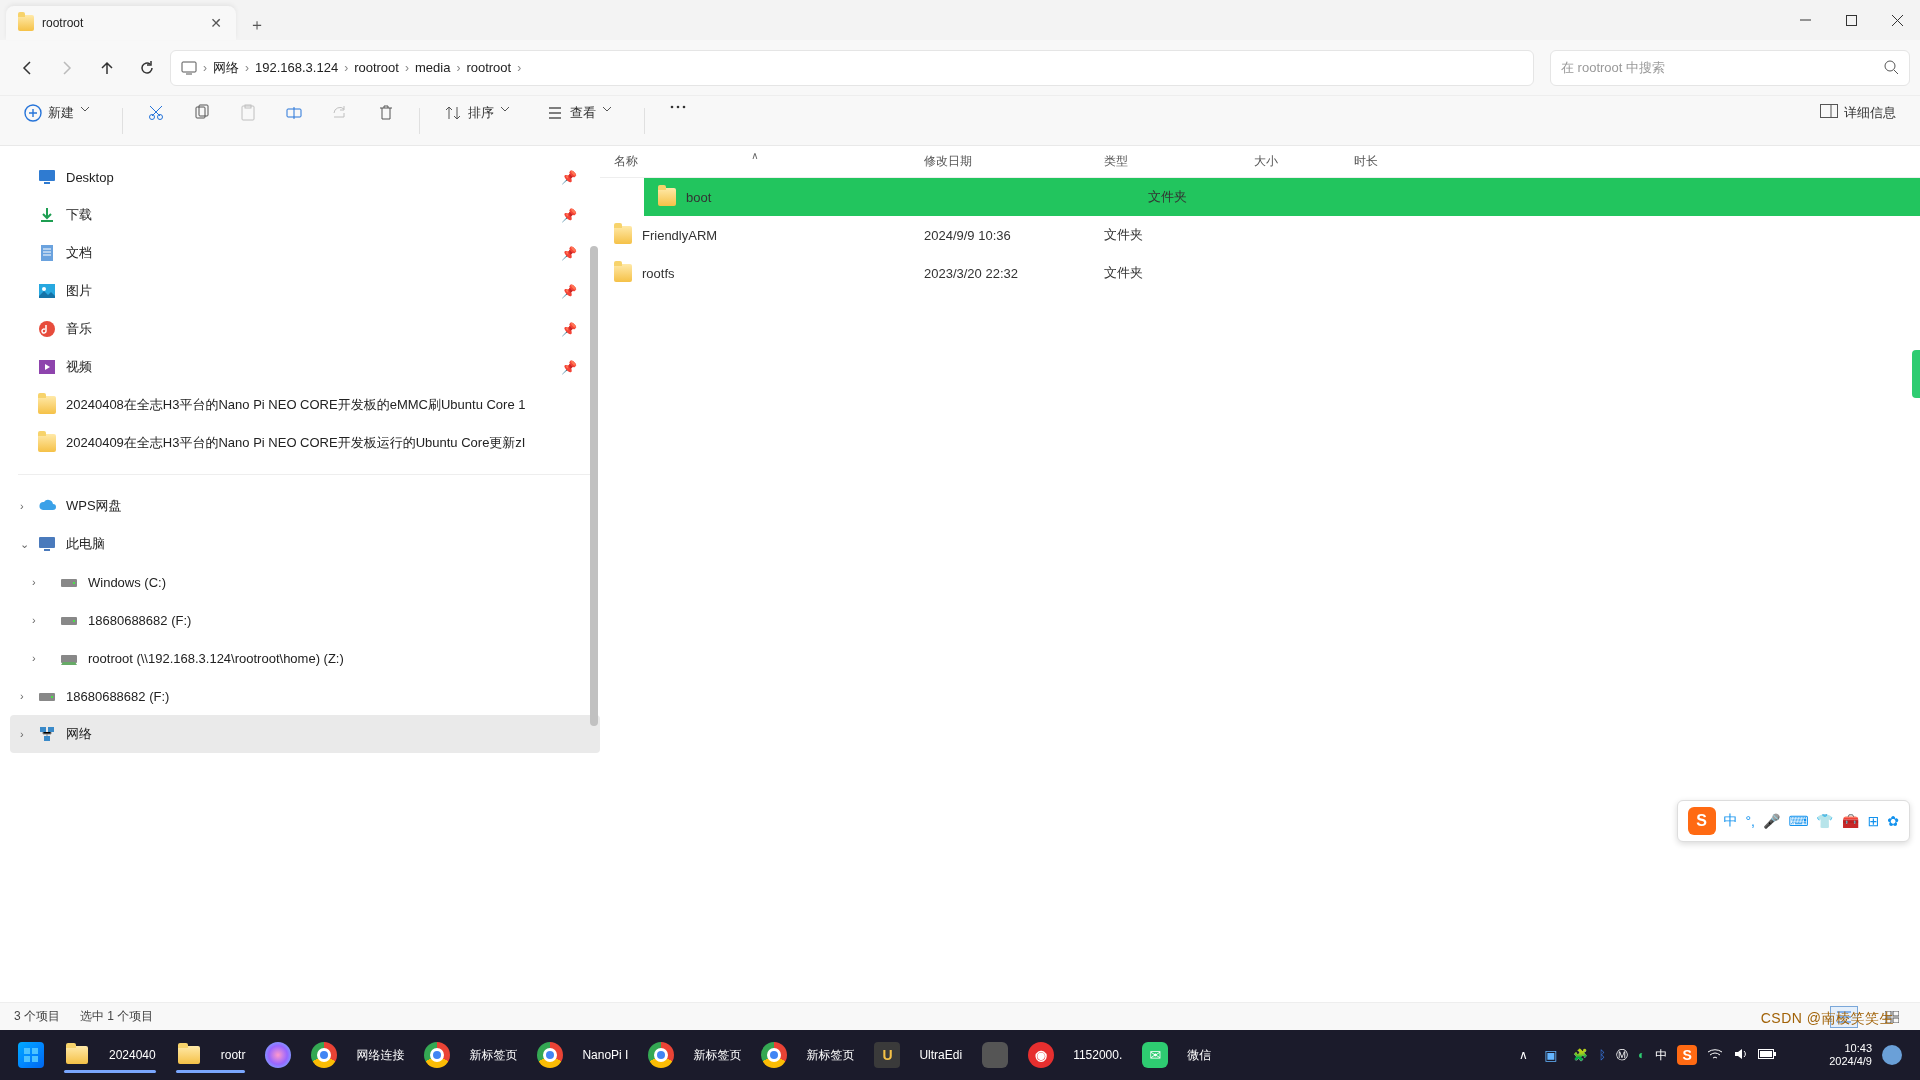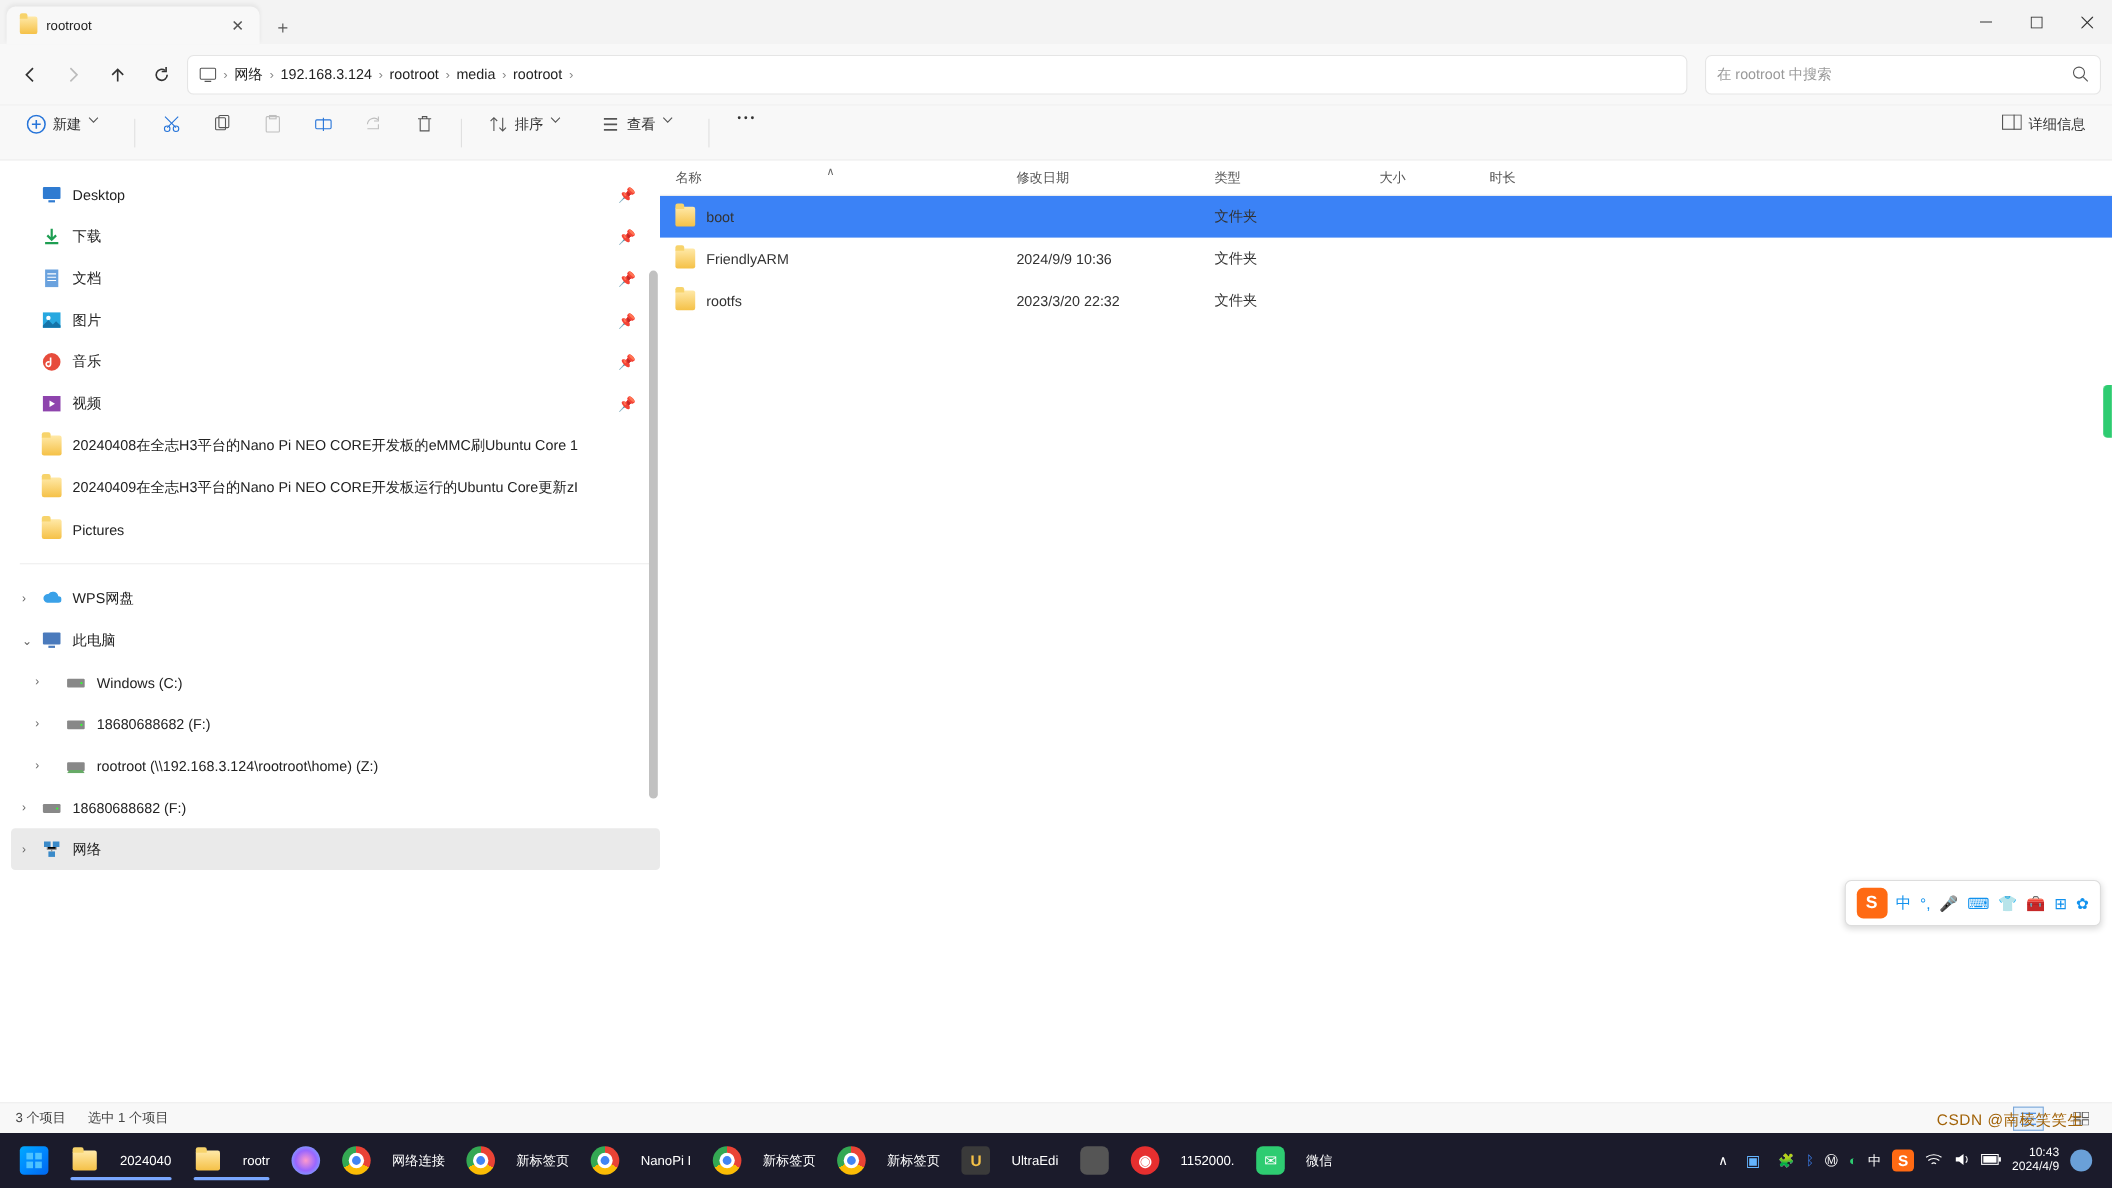--- a/index.html
+++ b/index.html
@@ -49,36 +49,36 @@
 .side-item .ico { width:18px; height:18px; margin-right:10px; display:flex; align-items:center; justify-content:center; }
 .side-div { height:1px; background:#eee; margin:12px 8px; }
 
 
 .files { flex:1; display:flex; flex-direction:column; position:relative; }
 .colhead { height:32px; display:flex; align-items:center; border-bottom:1px solid #eee; font-size:12px; color:#555; position:relative; }
 .col { padding:0 14px; box-sizing:border-box; }
 .c-name{ width:310px; position:relative;} .c-date{width:180px;} .c-type{width:150px;} .c-size{width:100px;} .c-dur{width:120px;}
 .sortmark { position:absolute; top:-3px; left:50%; transform:translate(-50%,0); font-size:10px; color:#666; }
 .row { height:38px; display:flex; align-items:center; font-size:13px; color:#333; }
-.row.selected { background:#3b82f6; }
+.row.selected { background:#22c55e;margin-left:44px; }
 .row .ico { width:18px; height:18px; margin-right:10px; }
 
 
 .status { height:28px; background:#f8f8f8; display:flex; align-items:center; padding:0 14px; font-size:12px; color:#444; gap:20px; border-top:1px solid #eee; }
 .status .spacer{flex:1;}
 .status .vbtn { width:28px; height:22px; display:flex; align-items:center; justify-content:center; color:#555; border:1px solid transparent; }
 .status .vbtn.active { border:1px solid #7aa7d9; background:#e6f0fb; }
 
 
 .taskbar { height:50px; background:#1b1b2b; display:flex; align-items:center; padding:0 8px; color:#fff; }
 .taskbar .item { height:42px; display:flex; align-items:center; gap:19px; padding:0 10px; font-size:12px; border-radius:4px; position:relative; }
 .taskbar .item.active::after { content:""; position:absolute; left:10px; right:10px; bottom:3px; height:3px; background:#7aa7ff; border-radius:2px; }
 .taskbar .tico { width:26px; height:26px; border-radius:4px; display:flex; align-items:center; justify-content:center; font-size:14px;}
 .tray { margin-left:auto; display:flex; align-items:center; gap:10px; font-size:12px; padding-right:10px; }
-.clock { text-align:right; font-size:11px; line-height:13px; }
+.clock { text-align:right; font-size:11px; line-height:13px;margin-left:43px; }
 
 
 .ime { position:fixed; right:10px; top:800px; display:flex; align-items:center; gap:8px; background:#fff; border:1px solid #ddd; border-radius:6px; padding:6px 10px; box-shadow:0 2px 6px rgba(0,0,0,.15); }
 .ime .logo { width:28px; height:28px; background:#ff6a13; border-radius:6px; display:flex; align-items:center; justify-content:center; color:#fff; font-weight:bold; font-family:Arial; font-size:16px; }
 .ime .ic { color:#1292ee; font-size:14px; }
 
 
 .edgetab { position:fixed; right:0; top:350px; width:8px; height:48px; background:#2ecc71; border-radius:4px 0 0 4px; }
 
 
@@ -322,26 +322,20 @@
           <span class="ico">
             <div class="folder-shape"></div>
           </span>
           <span>20240408在全志H3平台的Nano Pi NEO CORE开发板的eMMC刷Ubuntu Core 1</span>
         </div>
         <div class="side-item">
           <span class="ico">
             <div class="folder-shape"></div>
           </span>
           <span>20240409在全志H3平台的Nano Pi NEO CORE开发板运行的Ubuntu Core更新zI</span>
-        </div>
-        <div class="side-item">
-          <span class="ico">
-            <div class="folder-shape"></div>
-          </span>
-          <span>Pictures</span>
         </div>
       </div>
     <div class="side-div"></div>
     <div id="groups">
         <div class="side-item">
           <span class="chev">›</span>
           <span class="ico">
             <svg width="18" height="18">
               <path d="M5 13a4 4 0 0 1 1-8 5 5 0 0 1 9 2 3 3 0 0 1 0 6H5z" fill="#3aa1e8"></path>
             </svg>

